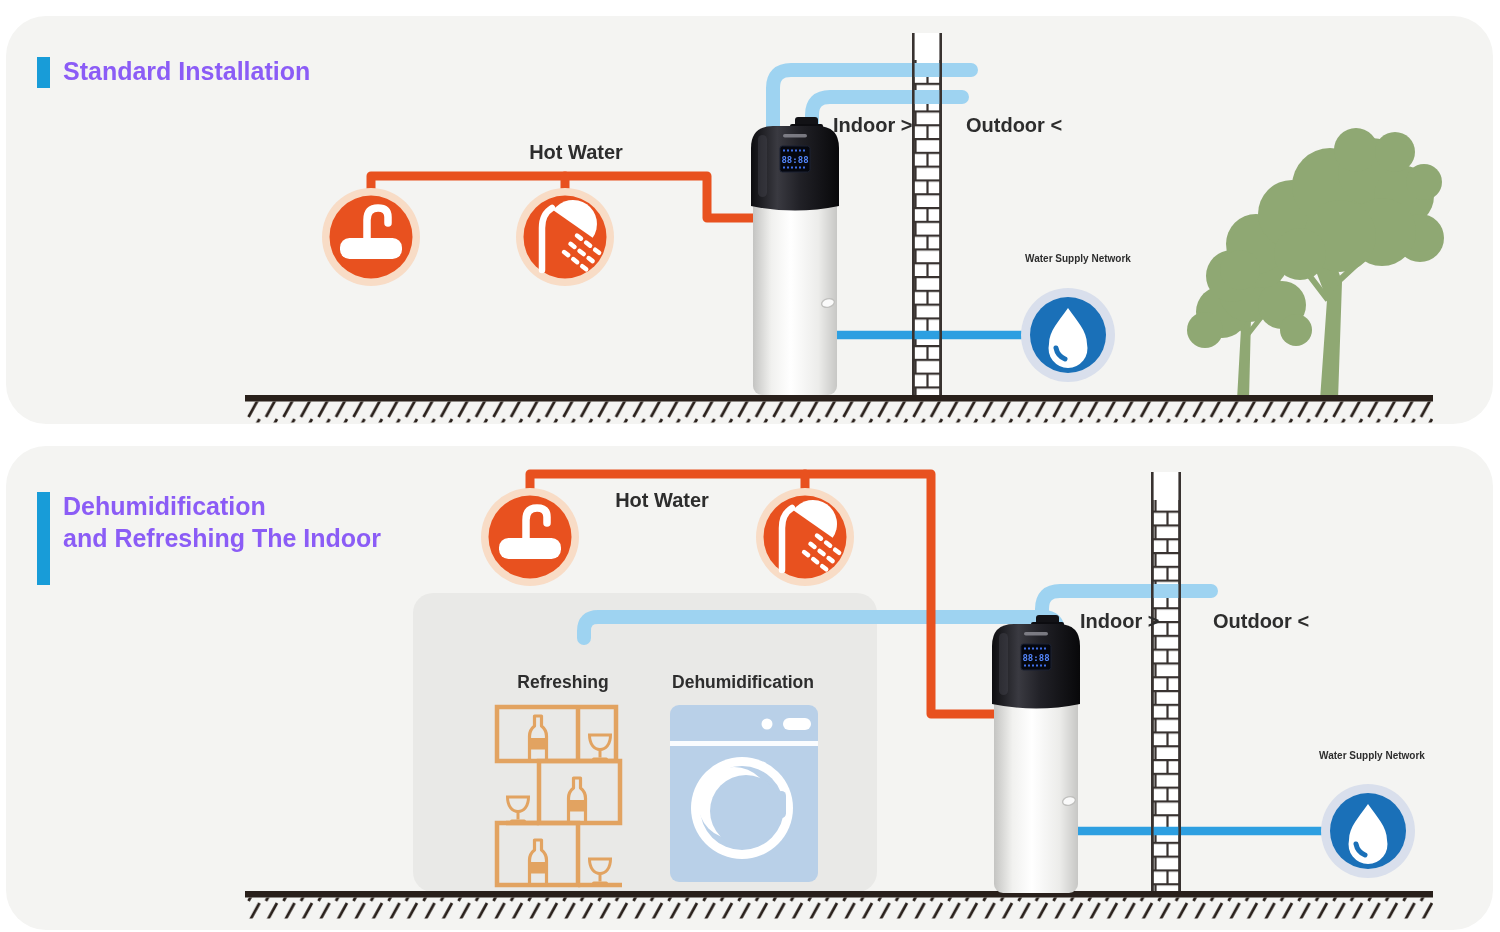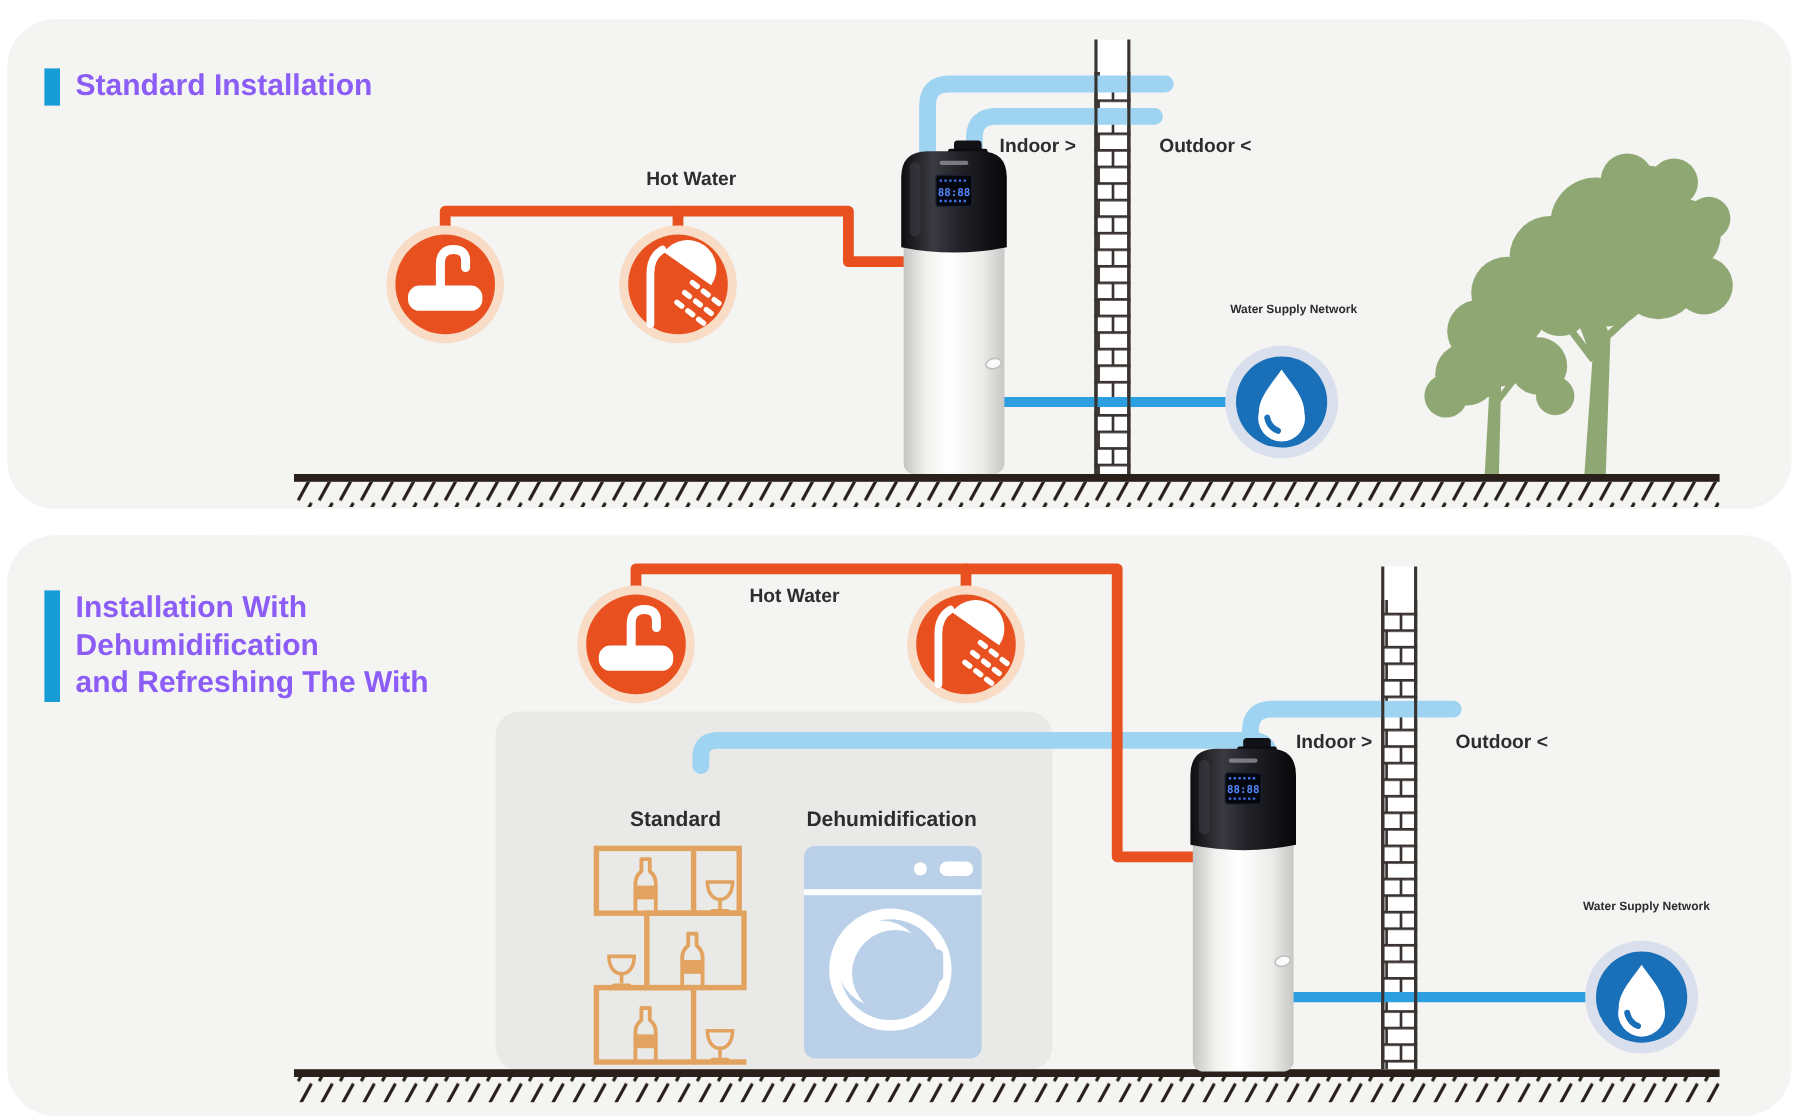--- a/index.html
+++ b/index.html
@@ -5,21 +5,21 @@
   html,body{margin:0;padding:0;background:#ffffff;}
   .page{position:relative;width:1500px;height:932px;background:#ffffff;overflow:hidden;
         font-family:"Liberation Sans",sans-serif;}
   .panel{position:absolute;left:6px;width:1487px;background:#f4f4f2;border-radius:40px;}
   .panel-top{top:16px;height:408px;}
   .panel-bottom{top:446px;height:484px;}
   .gfx{position:absolute;left:0;top:0;}
   .accent-bar{position:absolute;width:13px;background:#189cd8;}
   .title{position:absolute;font-size:25px;font-weight:bold;color:#8b5cf6;line-height:31.5px;white-space:nowrap;}
   .label{position:absolute;font-weight:bold;color:#2d2d2d;white-space:nowrap;}
-  .lab19{font-size:16px;text-align:right;}
+  .lab19{font-size:20px;text-align:right;}
   .lab17{font-size:17.5px;}
   .lab13{font-size:10px;}
   .center{transform:translateX(-50%);}
   .disp-text{font-family:"DejaVu Sans Mono",monospace;font-weight:bold;}
 </style>
 </head>
 <body>
 
 <div class="page">
 
@@ -255,25 +255,24 @@
   <div class="accent-bar" style="left:37px;top:57px;height:31px;"></div>
   <div class="title" style="left:63px;top:56px;">Standard Installation</div>
 
   <div class="label lab19 center" style="left:576px;top:141px;">Hot Water</div>
   <div class="label lab19" style="left:833px;top:114px;">Indoor &gt;</div>
   <div class="label lab19" style="left:966px;top:114px;">Outdoor &lt;</div>
   <div class="label lab13 center" style="left:1078px;top:253px;">Water Supply Network</div>
 
   <div class="accent-bar" style="left:37px;top:492px;height:93px;"></div>
   <div class="title" style="left:63px;top:491px;">
-    <div>Installation With</div>
     <div>Dehumidification</div>
-    <div>and Refreshing The With</div>
+    <div>and Refreshing The Indoor</div>
   </div>
 
   <div class="label lab19 center" style="left:662px;top:489px;">Hot Water</div>
-  <div class="label lab17 center" style="left:563px;top:672px;">Standard</div>
+  <div class="label lab17 center" style="left:563px;top:672px;">Refreshing</div>
   <div class="label lab17 center" style="left:743px;top:672px;">Dehumidification</div>
   <div class="label lab19" style="left:1080px;top:610px;">Indoor &gt;</div>
   <div class="label lab19" style="left:1213px;top:610px;">Outdoor &lt;</div>
   <div class="label lab13 center" style="left:1372px;top:750px;">Water Supply Network</div>
 
 </div>
 
 </body></html>

